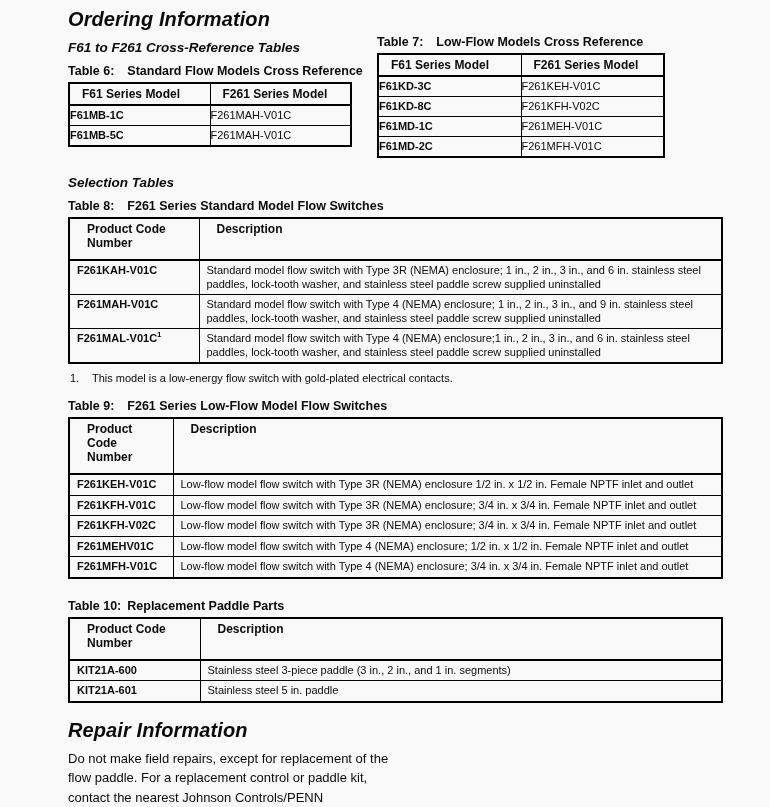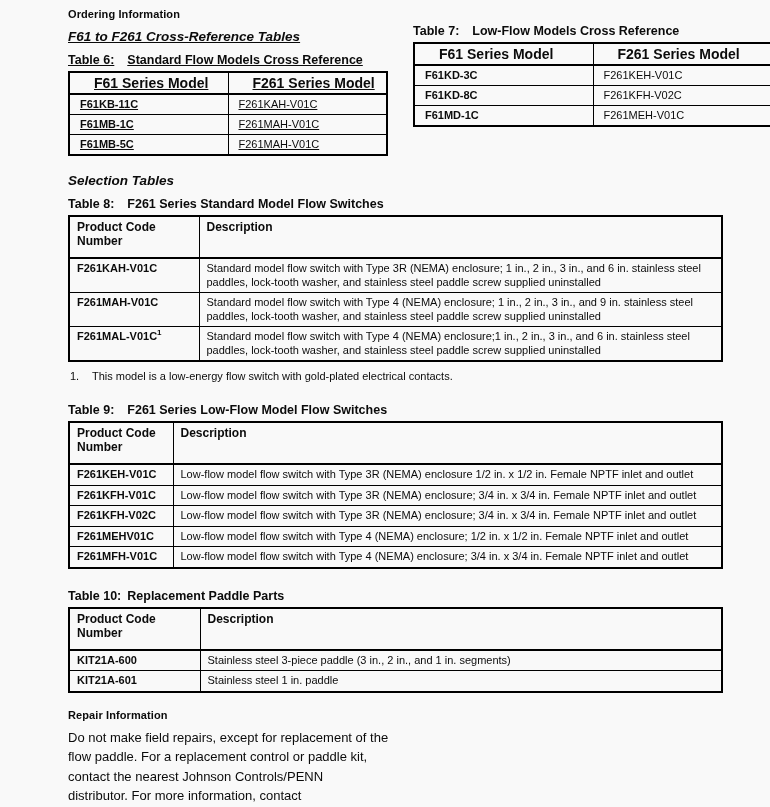--- a/index.html
+++ b/index.html
@@ -12,67 +12,68 @@
     overflow: hidden;
   }
   .page {
     box-sizing: border-box;
     width: 770px;
     height: 807px;
     padding: 8px 40px 0 68px;
   }
 
   h1.section {
-    font-size: 11px;
+    font-size: 20px;
     font-weight: 700;
     margin: 0 0 9px 0;
     letter-spacing: 0.1px;
+    font-style: italic;
   }
   h2.subhead {
     font-size: 13.5px;
     font-weight: 700;
     font-style: italic;
     margin: 0 0 9px 0;
   }
   h2.subhead.selection { margin: 17px 0 9px 0; }
 
   .tcap {
     font-size: 12.5px;
     font-weight: 700;
     margin: 0 0 4px 0;
     white-space: nowrap;
   }
   .tcap .tlabel { margin-right: 13px; }
   .tcap.narrow .tlabel { margin-right: 6px; }
-  .tcap.mt14 { margin-top: 20px; }
+  .tcap.mt14 { margin-top: 14px; }
   .tcap.mt20 { margin-top: 20px; }
 
   .crossref { display: flex; gap: 25px; align-items: flex-start; }
-  .col-left  { width: 320px; flex: 0 0 auto; text-decoration: underline; }
-  .col-right { width: 360px; flex: 0 0 auto; margin-top: -5px; }
+  .col-left  { width: 284px; flex: 0 0 auto; }
+  .col-right { width: 288px; flex: 0 0 auto; margin-top: -5px; }
 
   table.doc-table {
     border-collapse: collapse;
     border: 2px solid #000;
     background: transparent;
   }
   .doc-table th, .doc-table td {
     border: 1px solid #000;
     text-align: left;
     vertical-align: top;
   }
   .doc-table thead th { border-bottom: 2px solid #000; font-weight: 700; }
 
   table.xref { width: 100%; table-layout: fixed; }
-  .xref thead th { font-size: 14px; padding: 4px 8px 3px 24px; line-height: 13px; }
-  .xref td { font-size: 11px; padding: 3px 10px; line-height: 13px; }
+  .xref thead th { font-size: 12px; padding: 4px 8px 3px 12px; line-height: 13px; }
+  .xref td { font-size: 11px; padding: 3px 0; line-height: 13px; }
   .xref td.c0 { font-weight: 700; }
 
   table.spec { width: 655px; table-layout: fixed; }
-  .spec thead th { font-size: 12px; padding: 3px 7px 9px 7px; line-height: 14px; }
+  .spec thead th { font-size: 12px; padding: 3px 7px 9px 17px; line-height: 14px; }
   .spec td { font-size: 11px; padding: 3px 7px; line-height: 13.5px; }
   .spec td.code { font-weight: 700; white-space: nowrap; }
   .spec.single td.desc { white-space: nowrap; overflow: hidden; }
   .t8  col.codecol { width: 130px; }
   .t9  col.codecol { width: 104px; }
   .t10 col.codecol { width: 131px; }
 
   sup.fn { font-size: 8px; line-height: 0; font-weight: 700; }
 
   .footnote {
@@ -110,24 +111,20 @@
 
       <table class="doc-table xref">
         <thead>
           <tr>
             <th>F61 Series Model</th>
             <th>F261 Series Model</th>
           </tr>
         </thead>
         <tbody>
           <tr>
-            <td class="c0">F61KB-11C</td>
-            <td>F261KAH-V01C</td>
-          </tr>
-          <tr>
             <td class="c0">F61MB-1C</td>
             <td>F261MAH-V01C</td>
           </tr>
           <tr>
             <td class="c0">F61MB-5C</td>
             <td>F261MAH-V01C</td>
           </tr>
         </tbody>
       </table>
     </div>
@@ -149,20 +146,24 @@
             <td class="c0">F61KD-3C</td>
             <td>F261KEH-V01C</td>
           </tr>
           <tr>
             <td class="c0">F61KD-8C</td>
             <td>F261KFH-V02C</td>
           </tr>
           <tr>
             <td class="c0">F61MD-1C</td>
             <td>F261MEH-V01C</td>
+          </tr>
+          <tr>
+            <td class="c0">F61MD-2C</td>
+            <td>F261MFH-V01C</td>
           </tr>
         </tbody>
       </table>
     </div>
 
   </div>
 
   <h2 class="subhead selection">Selection Tables</h2>
 
   <div class="tcap">
@@ -255,21 +256,21 @@
         <th>Description</th>
       </tr>
     </thead>
     <tbody>
       <tr>
         <td class="code">KIT21A-600</td>
         <td class="desc">Stainless steel 3-piece paddle (3 in., 2 in., and 1 in. segments)</td>
       </tr>
       <tr>
         <td class="code">KIT21A-601</td>
-        <td class="desc">Stainless steel 1 in. paddle</td>
+        <td class="desc">Stainless steel 5 in. paddle</td>
       </tr>
     </tbody>
   </table>
 
   <h1 class="section repair">Repair Information</h1>
   <p class="repair-body">Do not make field repairs, except for replacement of the
 flow paddle. For a replacement control or paddle kit,
 contact the nearest Johnson Controls/PENN
 distributor. For more information, contact
 Johnson Controls/PENN application engineering at

